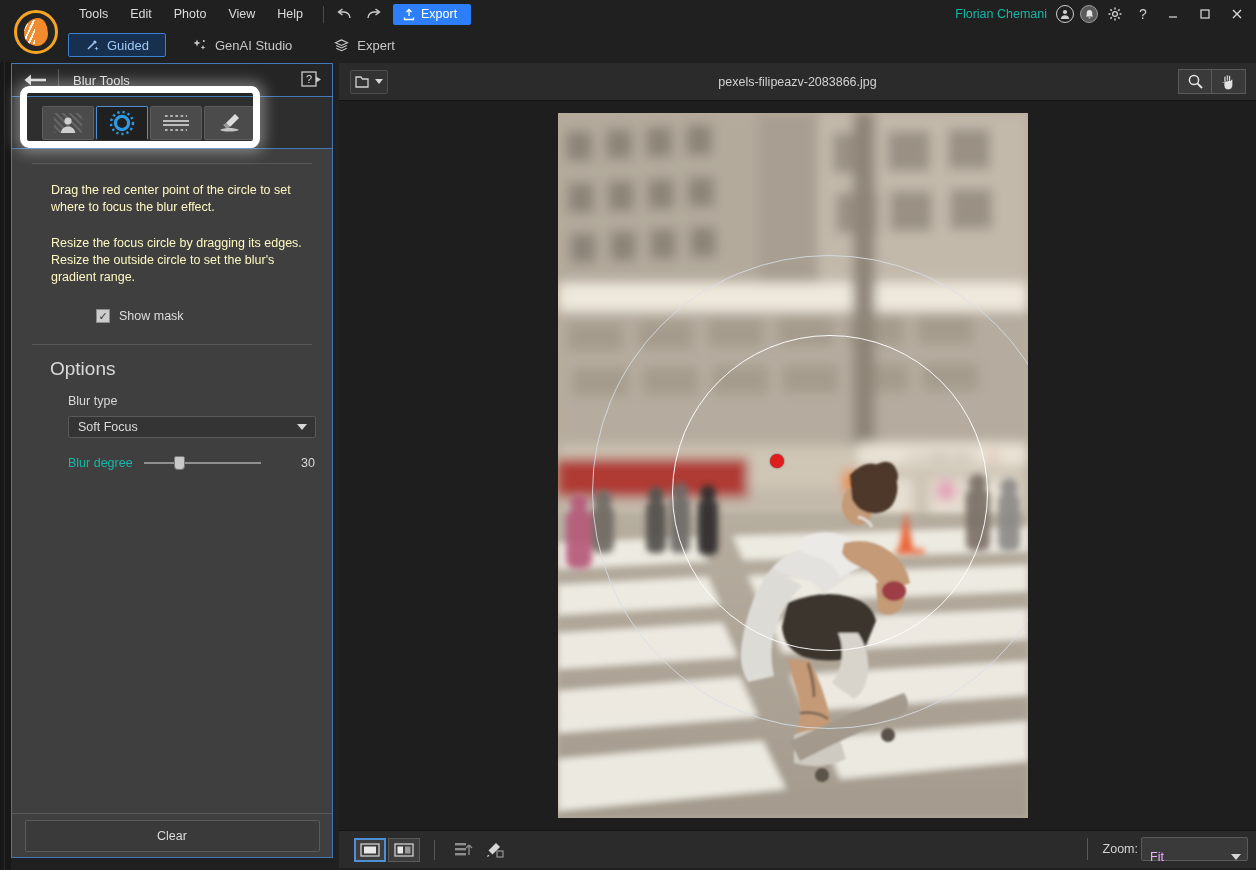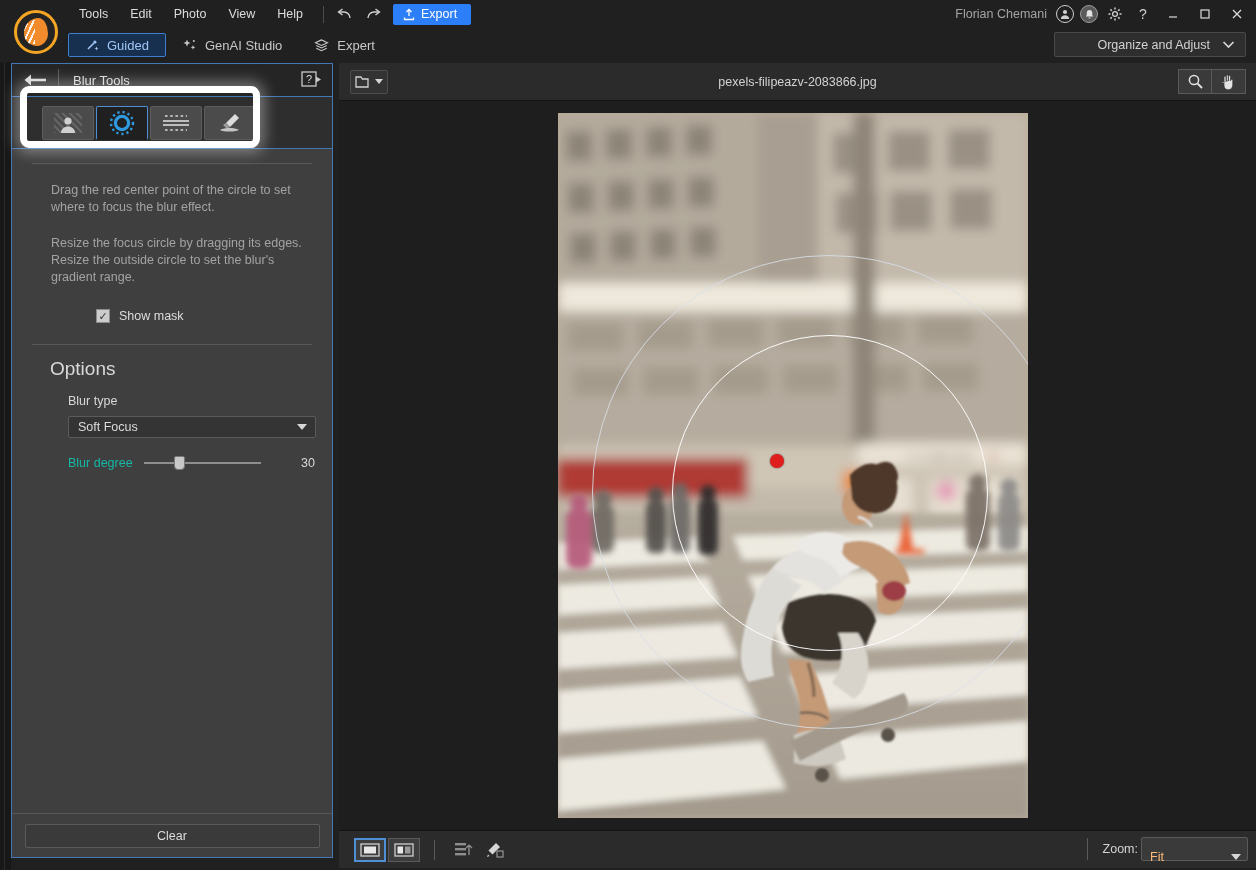--- a/index.html
+++ b/index.html
@@ -47,21 +47,21 @@
   .icon-btn svg { display: block; }
   .export-btn {
     background: #2d7ff9; color: #fff; font-size: 12.5px; height: 21px;
     border-radius: 2px; display: flex; align-items: center; gap: 6px;
     padding: 0 14px 0 10px; margin-left: 8px; cursor: default;
   }
   .tb-right {
     position: absolute; right: 4px; top: 0; height: 28px;
     display: flex; align-items: center; gap: 2px;
   }
-  .user-name { color: #a3a3a3; font-size: 12.5px; margin-right: 5px; }
+  .user-name { color: #14b8a6; font-size: 12.5px; margin-right: 5px; }
   .circ-icon {
     width: 18px; height: 18px; border-radius: 50%; border: 1.4px solid #cfcfcf;
     display: flex; align-items: center; justify-content: center; color: #cfcfcf; margin: 0 2px;
   }
   .circ-icon.filled { background: #5a5a5a; border-color: #9a9a9a; }
   .win-btn {
     width: 30px; height: 28px; display: flex; align-items: center; justify-content: center;
     color: #dcdcdc; font-size: 13px; cursor: default;
   }
 
@@ -70,21 +70,21 @@
     position: absolute; left: 0; top: 28px; width: 1256px; height: 34px;
     background: #202020; display: flex; align-items: center;
   }
   .mode-tab {
     display: flex; align-items: center; gap: 8px; height: 24px; padding: 0 16px;
     color: #c8c8c8; font-size: 13px; cursor: default; border-radius: 2px;
   }
   .mode-tab.active {
     background: #18304f; border: 1px solid #3e7fd0; color: #9fc6f5;
   }
-  .mode-tabs { margin-left: 68px; display: flex; align-items: center; gap: 0; }
+  .mode-tabs { margin-left: 68px; display: flex; align-items: center; gap: 10px; }
   .organize-dd {
     position: absolute; right: 10px; top: 4px; width: 192px; height: 25px;
     background: #2e2e2e; border: 1px solid #4a4a4a; border-radius: 2px;
     display: flex; align-items: center; justify-content: flex-end; gap: 12px;
     padding: 0 10px; color: #d2d2d2; font-size: 12.5px; cursor: default;
   }
 
   
   .rail { position: absolute; left: 0; top: 62px; width: 11px; height: 808px; background: #181818; }
   .rail::after{content:"";position:absolute;left:4px;top:0;width:1px;height:100%;background:#2a2a2a;}
@@ -115,21 +115,21 @@
   .white-highlight {
     position: absolute; left: 8px; top: -11px; width: 240px; height: 62px;
     border: 7px solid #ffffff; border-radius: 9px; pointer-events: none;
     box-shadow: 0 0 14px 5px rgba(255,255,255,0.35);
     z-index: 12;
   }
 
   .sec-title { color: #d9d9d9; font-size: 13px; padding: 18px 0 0 38px; }
   .hr { height: 1px; background: #585858; margin: 14px 20px 0 20px; }
   .instr {
-    color: #a3a3a3; font-size: 12.5px; line-height: 17px;
+    color: #fef9c3; font-size: 12.5px; line-height: 17px;
     padding: 0 22px 0 39px; margin-top: 18px;
   }
   .instr.second { margin-top: 19px; }
   .checkrow {
     display: flex; align-items: center; gap: 9px; margin: 23px 0 0 84px; cursor: default;
   }
   .checkbox {
     width: 14px; height: 14px; background: #cccccc; border: 1px solid #8b8b8b;
     display: flex; align-items: center; justify-content: center;
     color: #333; font-size: 11px; line-height: 11px;
@@ -154,21 +154,21 @@
     position: absolute; top: 0px; width: 11px; height: 14px; background: #c8c8c8;
     border: 1px solid #777; border-radius: 2px 2px 4px 4px;
   }
   .slider-val { color: #d9d9d9; font-size: 12.5px; margin-left: 40px; }
 
   .clear-wrap {
     position: absolute; left: 0; bottom: 0; width: 100%; height: 44px;
     border-top: 1px solid #585858; display: flex; align-items: center; justify-content: center;
   }
   .clear-btn {
-    width: 295px; height: 24px; background: #3a3a3a; border: 1px solid #5a5a5a;
+    width: 295px; height: 32px; background: #3a3a3a; border: 1px solid #5a5a5a;
     border-radius: 2px; color: #dcdcdc; font-size: 12.5px;
     display: flex; align-items: center; justify-content: center; cursor: default;
   }
 
   
   .rightside { position: absolute; left: 339px; top: 63px; width: 917px; height: 806px; background:#1e1e1e; }
   .canvas-head {
     height: 38px; background: #2b2b2b; display: flex; align-items: center;
     position: relative; border-bottom: 1px solid #141414;
   }
@@ -226,21 +226,21 @@
   .zoom-area {
     position: absolute; right: 8px; top: 6px; display: flex; align-items: center; gap: 3px;
   }
   .zoom-area::before {
     content: ""; position: absolute; left: -16px; top: 1px; width: 1px; height: 22px; background:#5a5a5a;
   }
   .zoom-label { color: #d2d2d2; font-size: 12.5px; }
   .zoom-select {
     width: 107px; height: 24px; background: #3a3a3a; border: 1px solid #5a5a5a;
     border-radius: 2px; display: flex; align-items: center; justify-content: space-between;
-    padding: 16px 6px 0 8px; color: #fdba74; font-size: 12.5px; cursor: default;
+    padding: 16px 6px 0 8px; color: #f0abfc; font-size: 12.5px; cursor: default;
   }
   .tri-down { width:0;height:0;border-left:5px solid transparent;border-right:5px solid transparent;border-top:6px solid #d6d6d6; }
   .tri-down.sm { border-left-width:4px;border-right-width:4px;border-top-width:5px; }
 </style>
 </head>
 <body>
 
 <div class="app">
 
   <div class="titlebar">
@@ -337,28 +337,20 @@
         <span>GenAI Studio</span>
       </div>
       <div class="mode-tab">
         <svg width="15" height="15" viewBox="0 0 16 16">
             <path d="M8 2L1.6 5 8 8l6.4-3z" fill="none" stroke="#c8c8c8" stroke-width="1.2"></path>
             <path d="M2.4 8L8 10.6 13.6 8" fill="none" stroke="#c8c8c8" stroke-width="1.2"></path>
             <path d="M2.4 11L8 13.6 13.6 11" fill="none" stroke="#c8c8c8" stroke-width="1.2"></path>
           </svg>
         <span>Expert</span>
       </div>
-    </div>
-    <div class="organize-dd">
-      <span>Organize and Adjust</span>
-      <span>
-        <svg width="13" height="9" viewBox="0 0 13 9">
-            <path d="M1.5 2l5 5 5-5" stroke="#d6d6d6" stroke-width="1.7" fill="none"></path>
-          </svg>
-      </span>
     </div>
   </div>
 
   <div class="rail"></div>
 
   <div class="leftpanel">
     <div class="panel-head">
       <div class="back-arrow">
         <svg width="26" height="14" viewBox="0 0 26 14">
             <path d="M24 7H4" stroke="#d8d8d8" stroke-width="2.6"></path>

